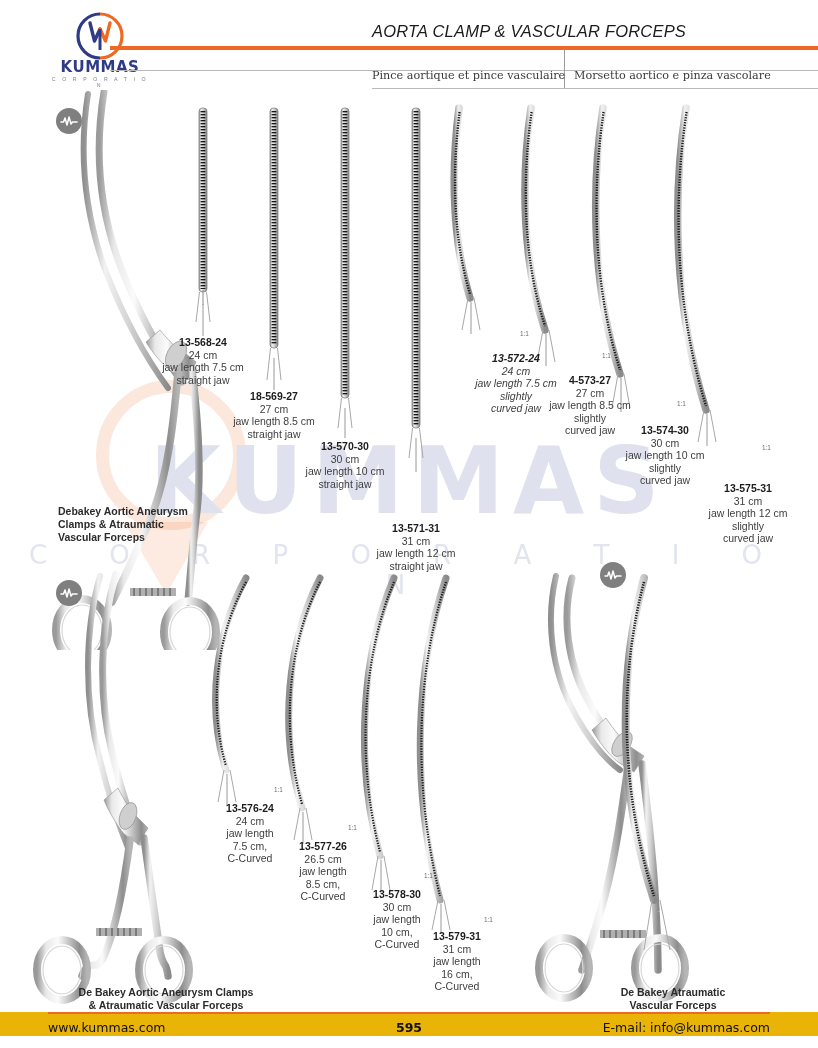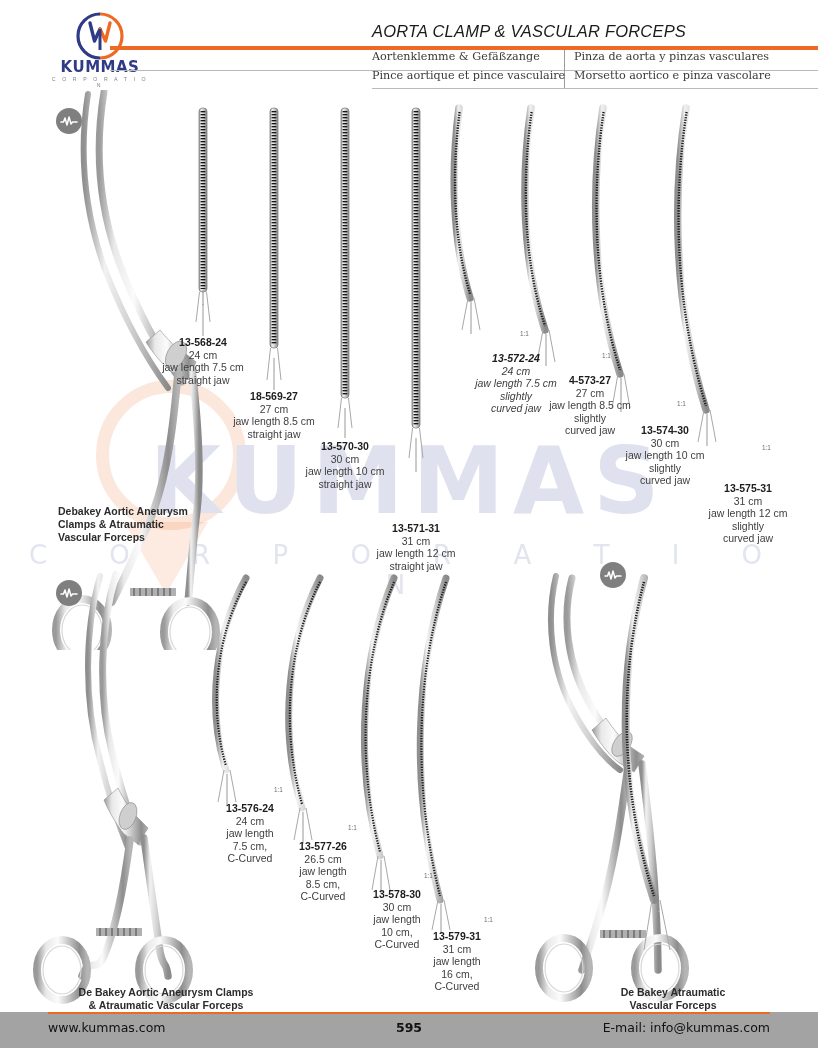--- a/index.html
+++ b/index.html
@@ -199,23 +199,23 @@
     z-index: 5;
     font-family: "Liberation Sans", sans-serif;
     font-size: 6.4px;
     color: #6d6d6d;
   }
 
   
   #footer {
     position: absolute;
     left: 0; top: 1012px;
-    width: 818px; height: 36px;
+    width: 818px; height: 24px;
     z-index: 6;
-    background: #a3a3a3;
+    background: #eab308;
   }
   .footer-rule {
     position: absolute;
     left: 48px; top: 0px;
     width: 722px; height: 2.4px;
     background: #ee6a24;
   }
   .footer-text {
     position: absolute;
     top: 8px;
@@ -256,24 +256,20 @@
     </div>
 
     <div class="header-title">AORTA CLAMP &amp; VASCULAR FORCEPS</div>
 
     <div class="rule-orange"></div>
     <div class="rule-gray-1"></div>
     <div class="rule-gray-2"></div>
 
     <div class="subtitles">
       <div class="sub-divider"></div>
-      <div class="sub-row r1">
-        <span class="sub-cell left">Aortenklemme &amp; Gefäßzange</span>
-        <span class="sub-cell right">Pinza de aorta y pinzas vasculares</span>
-      </div>
       <div class="sub-row r2">
         <span class="sub-cell left">Pince aortique et pince vasculaire</span>
         <span class="sub-cell right">Morsetto aortico e pinza vascolare</span>
       </div>
     </div>
   </div>
 
   <div id="figures">
 
     <div class="pulse-badge" style="left:56px; top:108px;">

